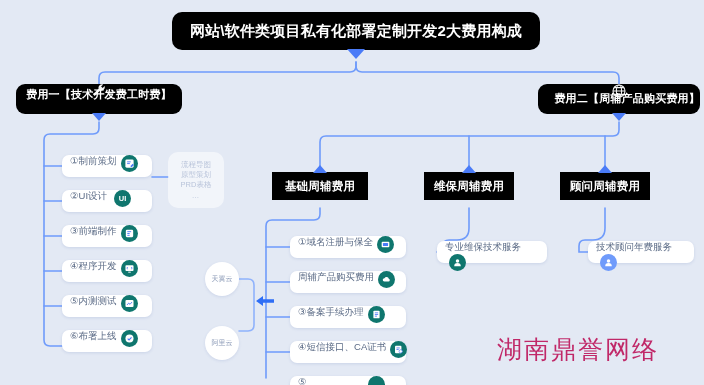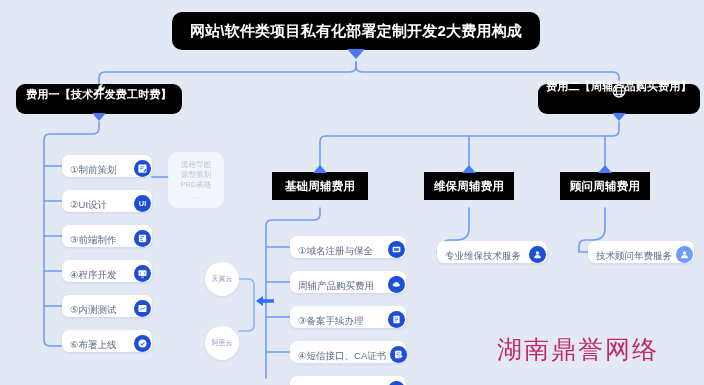--- a/index.html
+++ b/index.html
@@ -36,21 +36,21 @@
     font-size:15px;
   }
   #title-node .tail{
     position:absolute;left:50%;bottom:-9px;margin-left:-9px;
     width:0;height:0;border-left:9px solid transparent;
     border-right:9px solid transparent;border-top:10px solid #4a7bf7;
   }
 
   
   #fee1-node{left:16px;top:84px;width:166px;height:30px;font-size:11px;padding-bottom:12px;}
-  #fee2-node{left:538px;top:84px;width:162px;height:30px;font-size:11px;padding-bottom:20px;}
+  #fee2-node{left:538px;top:84px;width:162px;height:30px;font-size:11px;padding-bottom:8px;text-align:right;}
   .bnode .topicon{
     position:absolute;left:50%;top:-1px;margin-left:-11px;
     width:22px;height:16px;color:#fff;opacity:.95;
   }
   .bnode .tail-dn{
     position:absolute;left:50%;bottom:-7px;margin-left:-7px;
     width:0;height:0;border-left:7px solid transparent;
     border-right:7px solid transparent;border-top:8px solid #4a7bf7;
   }
   .bnode .tail-up{
@@ -66,45 +66,45 @@
   #grp-base{left:272px;top:172px;width:96px;}
   #grp-maint{left:424px;top:172px;width:90px;}
   #grp-consult{left:560px;top:172px;width:90px;}
 
   
   .card{
     position:absolute;
     background:#ffffff;
     border-radius:7px;
     box-shadow:0 1px 3px rgba(90,115,180,.18);
-    display:flex;align-items:flex-end;
+    display:flex;align-items:flex-start;
     box-sizing:border-box;
-    padding:0 1px 0 8px;
+    padding:0 21px 0 8px;
     color:#5b6b86;
     font-size:9.5px;
     white-space:nowrap;
   }
   .card .ctext{flex:1;}
   .card .cicon{
     width:17px;height:17px;border-radius:50%;
-    background:#1d4ed8;
+    background:#0f766e;
     display:flex;align-items:center;justify-content:center;
     flex:0 0 auto;margin-left:4px;
     color:#fff;font-size:8px;font-weight:bold;
   }
   .card .cicon.soft{background:#6f9bfb;}
 
   
   .lcard{left:62px;width:90px;height:22px;}
 
   
   .mcard{left:290px;width:116px;height:22px;}
 
   
-  .scard{height:22px;}
+  .scard{height:22px;flex-direction:column;}
   #card-maint{left:437px;width:110px;}
   #card-consult{left:588px;width:106px;}
 
   
   #note-box{
     position:absolute;left:168px;top:152px;width:56px;height:56px;
     background:rgba(255,255,255,.55);
     border-radius:10px;
     display:flex;flex-direction:column;align-items:center;justify-content:center;
     color:#b9c4da;font-size:7.5px;line-height:10px;text-align:center;

